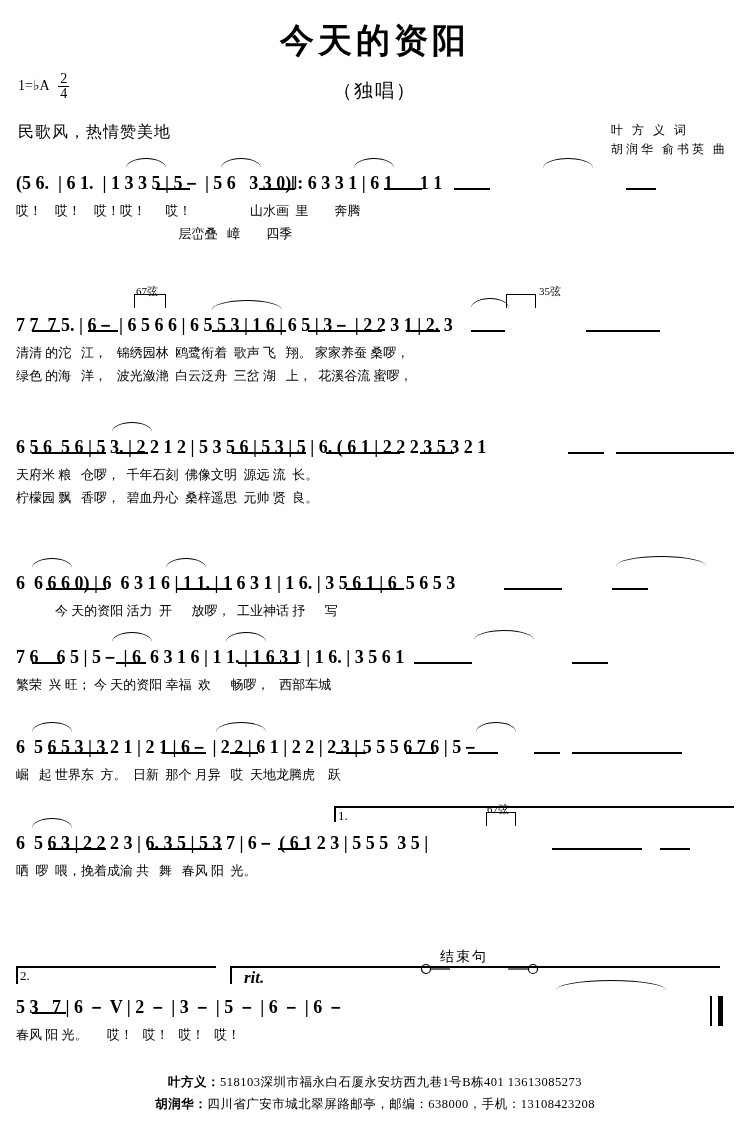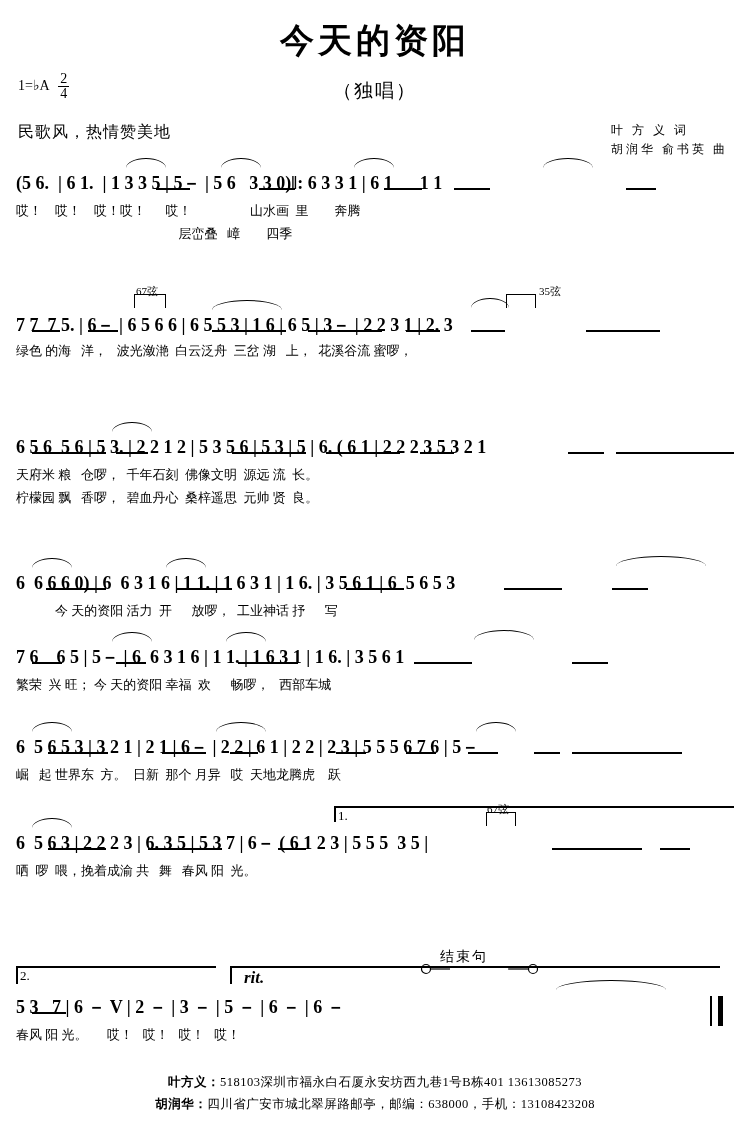--- a/index.html
+++ b/index.html
@@ -105,20 +105,21 @@
       <div class="ul" style="left:610px;top:20px;width:30px;"></div>
       <div class="slur" style="left:110px;top:-10px;width:40px;"></div>
       <div class="slur" style="left:205px;top:-10px;width:40px;"></div>
       <div class="slur" style="left:338px;top:-10px;width:40px;"></div>
       <div class="slur" style="left:527px;top:-10px;width:50px;"></div>
     </div>
   </div>
 
   <div class="system" style="top:310px;">
     <div class="notes">7 7  7 5. | 6－ | 6 5 6 6 | 6 5 5 3 | 1 6 | 6 5 | 3－ | 2 2 3 1 | 2. 3</div>
+    <div class="lyric">清清 的沱   江，   锦绣园林  鸥鹭衔着  歌声 飞   翔。 家家养蚕 桑啰，</div>
     <div class="lyric l2">绿色 的海   洋，   波光潋滟  白云泛舟  三岔 湖   上，  花溪谷流 蜜啰，</div>
     <div class="underline-row">
       <div class="ul" style="left:16px;top:20px;width:28px;"></div>
       <div class="ul" style="left:72px;top:20px;width:30px;"></div>
       <div class="box" style="left:118px;top:-16px;width:30px;"></div>
       <div class="boxlbl" style="left:120px;top:-26px;">67弦</div>
       <div class="box" style="left:490px;top:-16px;width:28px;"></div>
       <div class="boxlbl" style="left:491px;top:-26px;margin-left:32px;">35弦</div>
       <div class="slur" style="left:196px;top:-10px;width:70px;"></div>
       <div class="slur" style="left:455px;top:-12px;width:38px;"></div>

